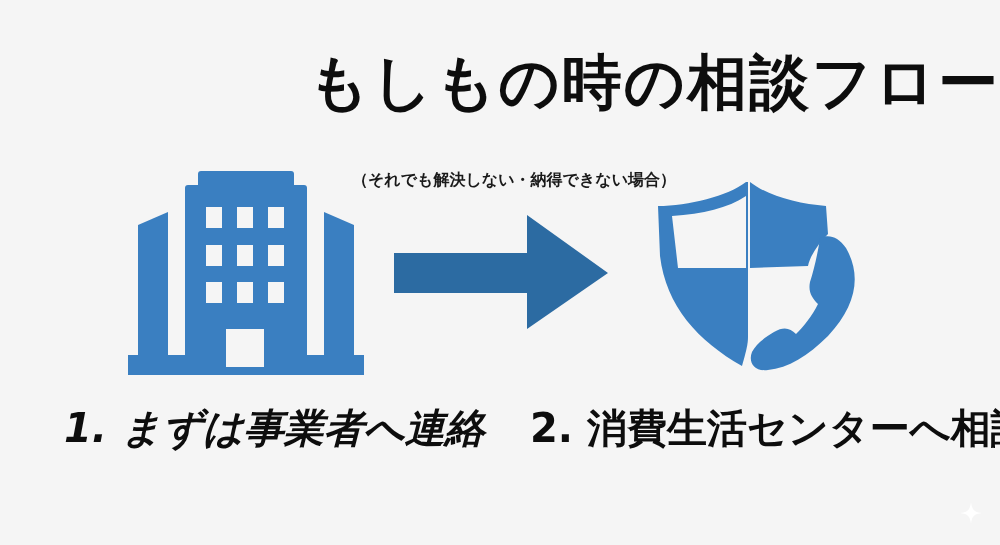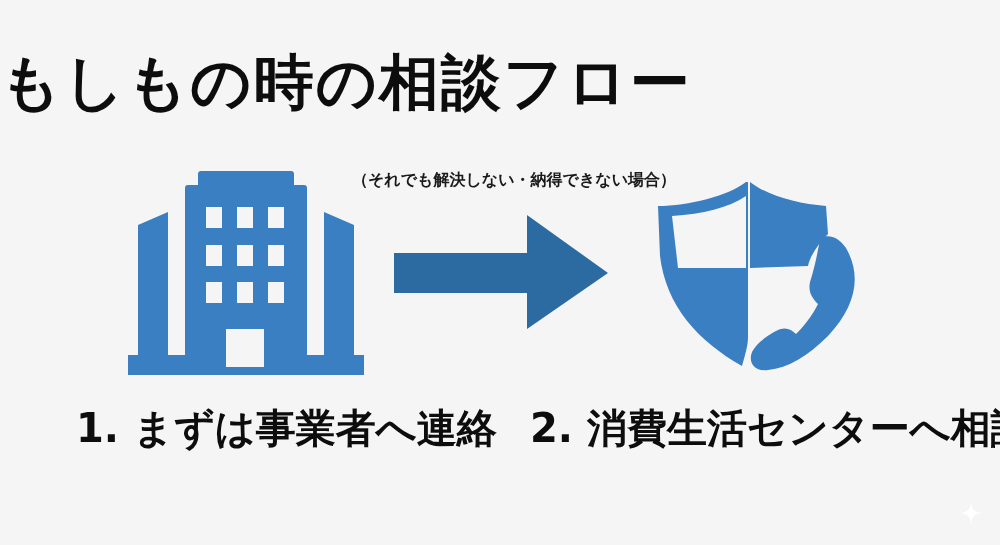--- a/index.html
+++ b/index.html
@@ -5,36 +5,36 @@
     html, body { margin: 0; padding: 0; }
     body {
       width: 1000px; height: 545px; overflow: hidden;
       background: #f5f5f5;
       font-family: "DejaVu Sans", "Liberation Sans", sans-serif;
       position: relative;
       color: #111;
     }
     .title {
       position: absolute; left: 0; top: 44px; width: 1000px;
-      text-align: left; font-size: 60px; font-weight: bold;
+      text-align: right; font-size: 60px; font-weight: bold;
       letter-spacing: 2px; color: #0d0d0d; line-height: 76px;
     }
     .note {
       position: absolute; left: 344px; top: 170px; width: 340px;
       text-align: center; font-size: 16px; font-weight: bold; color: #1a1a1a;
       white-space: nowrap;
     }
     .building { position: absolute; left: 128px; top: 165px; width: 236px; height: 212px; }
     .arrow { position: absolute; left: 392px; top: 213px; width: 218px; height: 118px; }
     .shield { position: absolute; left: 648px; top: 176px; width: 210px; height: 196px; }
     .step-label {
       position: absolute; top: 400px; font-size: 40px; font-weight: bold;
       color: #0d0d0d; white-space: nowrap; line-height: 56px;
     }
-    .step1 { left: 76px; }
+    .step1 { left: 64px; font-style: italic; }
     .step2 { left: 530px; }
     .sparkle { position: absolute; left: 960px; top: 502px; width: 22px; height: 22px; }
   </style>
 </head>
 <body>
 
 <div class="title">もしもの時の相談フロー</div>
 
 <div class="note">（それでも解決しない・納得できない場合）</div>
 

